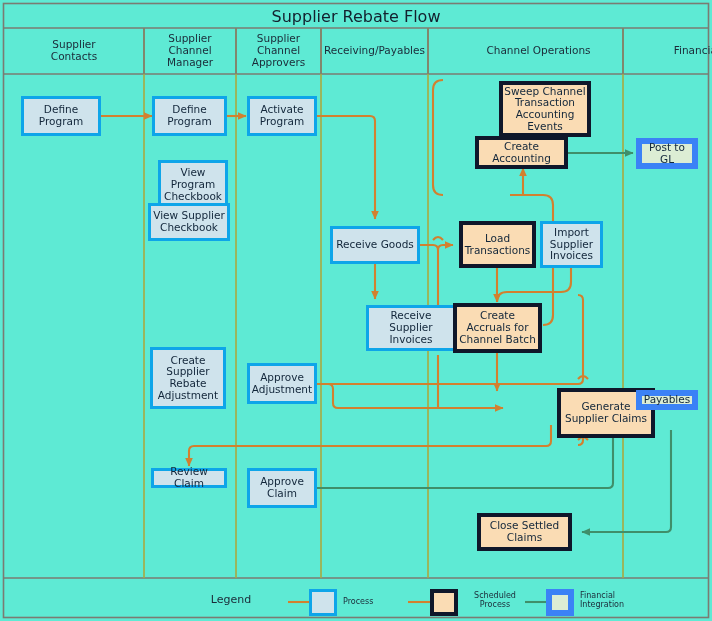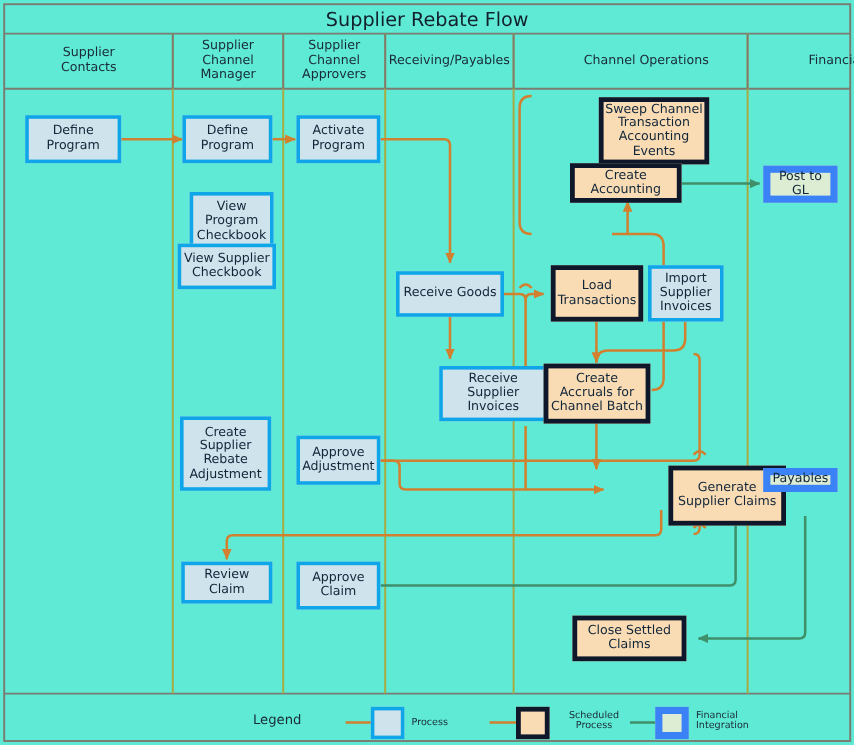--- a/index.html
+++ b/index.html
@@ -127,21 +127,21 @@
 Checkbook</div>
 
     <div class="node proc" style="left:150px;top:347px;width:76px;height:62px;font-size:10.5px;white-space:pre-line;">Create
 Supplier
 Rebate
 Adjustment</div>
 
     <div class="node proc" style="left:247px;top:363px;width:70px;height:41px;font-size:10.5px;white-space:pre-line;">Approve
 Adjustment</div>
 
-    <div class="node proc" style="left:151px;top:468px;width:76px;height:35px;font-size:10.5px;white-space:pre-line;">Review Claim</div>
+    <div class="node proc" style="left:151px;top:468px;width:76px;height:20px;font-size:10.5px;white-space:pre-line;">Review Claim</div>
 
     <div class="node proc" style="left:247px;top:468px;width:70px;height:40px;font-size:10.5px;white-space:pre-line;">Approve
 Claim</div>
 
     <div class="node proc" style="left:330px;top:226px;width:90px;height:38px;font-size:10.5px;white-space:pre-line;">Receive Goods</div>
 
     <div class="node proc" style="left:330px;top:305px;width:90px;height:46px;font-size:10.5px;white-space:pre-line;margin-left:36px;">Receive Supplier
 Invoices</div>
 
     <div class="node sched" style="left:499px;top:81px;width:92px;height:56px;font-size:10.5px;white-space:pre-line;">Sweep Channel

